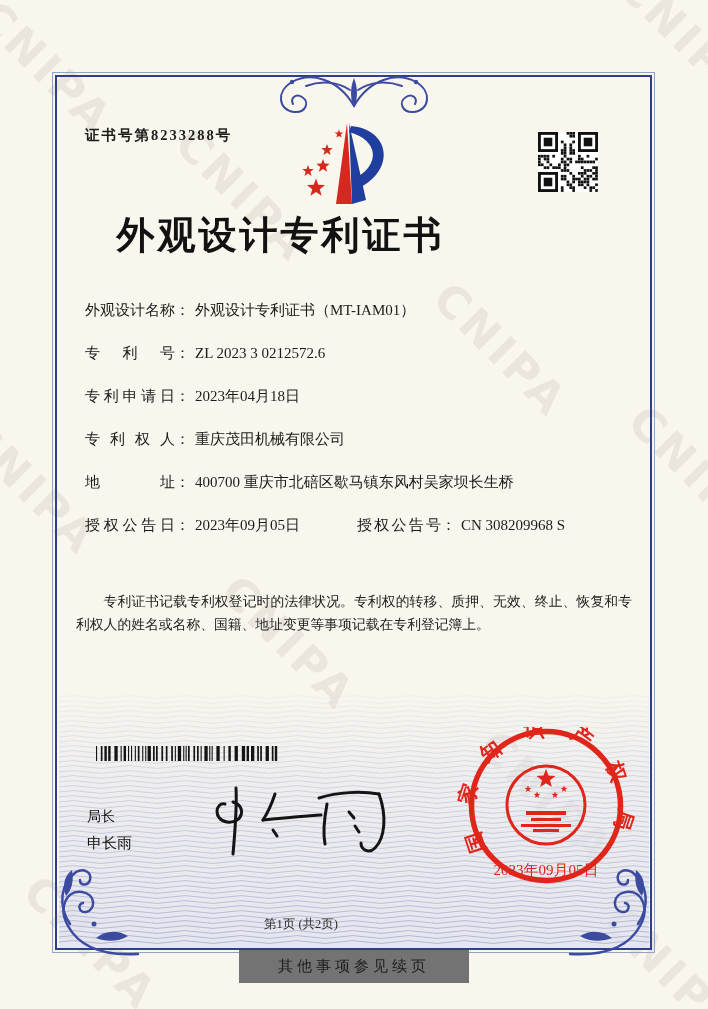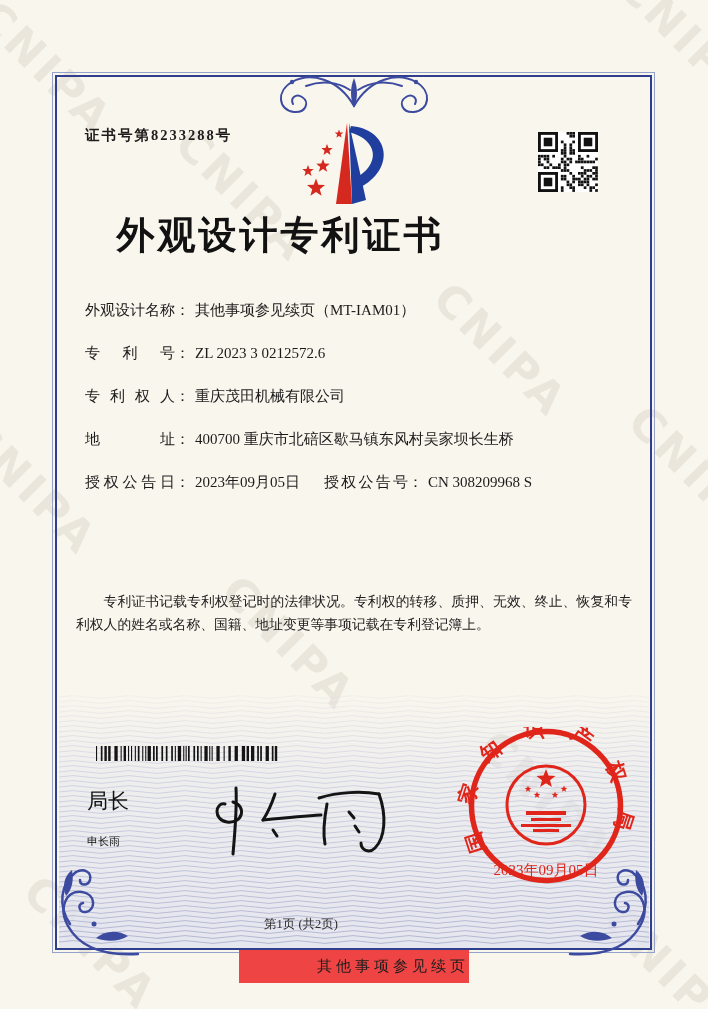--- a/index.html
+++ b/index.html
@@ -31,32 +31,32 @@
   .cert-no{position:absolute;left:85px;top:126px;font-size:14.5px;letter-spacing:2px;color:#1d1d1d;font-weight:bold;}
   .title{
     position:absolute;left:0;top:210px;width:561px;text-align:center;
     font-size:38px;font-weight:700;letter-spacing:3px;color:#121212;
   }
   .fields{position:absolute;left:85px;top:300px;width:545px;font-size:15px;color:#1b1b1b;}
   .frow{white-space:nowrap;line-height:21px;margin-bottom:22px;}
   .flabel{display:inline-block;width:90px;text-align:justify;text-align-last:justify;vertical-align:top;}
   .flabel2{display:inline-block;width:84px;text-align:justify;text-align-last:justify;vertical-align:top;}
   .fvalue{margin-left:5px;}
-  .pair2{margin-left:24px;}
+  .pair2{margin-left:57px;}
   .paras{
     position:absolute;left:76px;top:591px;width:556px;
     font-size:13.8px;line-height:22.8px;text-align:justify;color:#222;
   }
   .paras p{margin:0;text-indent:2em;}
-  .sig-title{position:absolute;left:87px;top:787px;font-family:"Liberation Sans","DejaVu Sans",sans-serif;font-size:21px;color:#111;}
-  .sig-name{position:absolute;left:87px;top:834px;font-family:"Liberation Sans","DejaVu Sans",sans-serif;font-size:11px;color:#111;}
+  .sig-title{position:absolute;left:87px;top:808px;font-family:"Liberation Sans","DejaVu Sans",sans-serif;font-size:14px;color:#111;}
+  .sig-name{position:absolute;left:87px;top:834px;font-family:"Liberation Sans","DejaVu Sans",sans-serif;font-size:15px;color:#111;}
   .page-num{position:absolute;left:55px;top:916px;width:492px;text-align:center;font-size:12.5px;color:#2b2b2b;}
   .cont-note{
     position:absolute;left:239px;top:950px;width:230px;height:33px;line-height:33px;
-    background:#ef4444;text-align:right;font-size:15px;letter-spacing:4px;color:#1d1d1d;
+    background:#737373;text-align:center;font-size:15px;letter-spacing:4px;color:#1d1d1d;
   }
   .corner-r{transform:scaleX(-1);}
   svg{display:block;}
 </style>
 </head>
 <body>
 
 <div id="wm-layer">
     <div class="wm" style="left: -38px; top: 42px;">CNIPA</div>
     <div class="wm" style="left: 602px; top: 12px;">CNIPA</div>
@@ -282,24 +282,27 @@
     <rect x="57.14" y="42.86" width="2.71" height="2.71" fill="#111"></rect>
     <rect x="57.14" y="45.71" width="2.71" height="2.71" fill="#111"></rect>
     <rect x="57.14" y="51.43" width="2.71" height="2.71" fill="#111"></rect>
     <rect x="57.14" y="57.14" width="2.71" height="2.71" fill="#111"></rect>
   </svg>
 
 <div class="title">外观设计专利证书</div>
 
 <div class="fields">
   <div class="frow">
-    <span class="flabel">外观设计名称</span><span>：</span><span class="fvalue">其他事项参见续页（MT-IAM01）</span>
+    <span class="flabel">外观设计名称</span><span>：</span><span class="fvalue">外观设计专利证书（MT-IAM01）</span>
   </div>
   <div class="frow">
     <span class="flabel">专利号</span><span>：</span><span class="fvalue">ZL 2023 3 0212572.6</span>
+  </div>
+  <div class="frow">
+    <span class="flabel">专利申请日</span><span>：</span><span class="fvalue">2023年04月18日</span>
   </div>
   <div class="frow">
     <span class="flabel">专利权人</span><span>：</span><span class="fvalue">重庆茂田机械有限公司</span>
   </div>
   <div class="frow">
     <span class="flabel">地址</span><span>：</span><span class="fvalue">400700 重庆市北碚区歇马镇东风村吴家坝长生桥</span>
   </div>
   <div class="frow">
     <span class="flabel">授权公告日</span><span>：</span><span class="fvalue">2023年09月05日</span><span class="pair2"><span class="flabel2">授权公告号</span><span>：</span><span class="fvalue">CN 308209968 S</span></span>
   </div>

